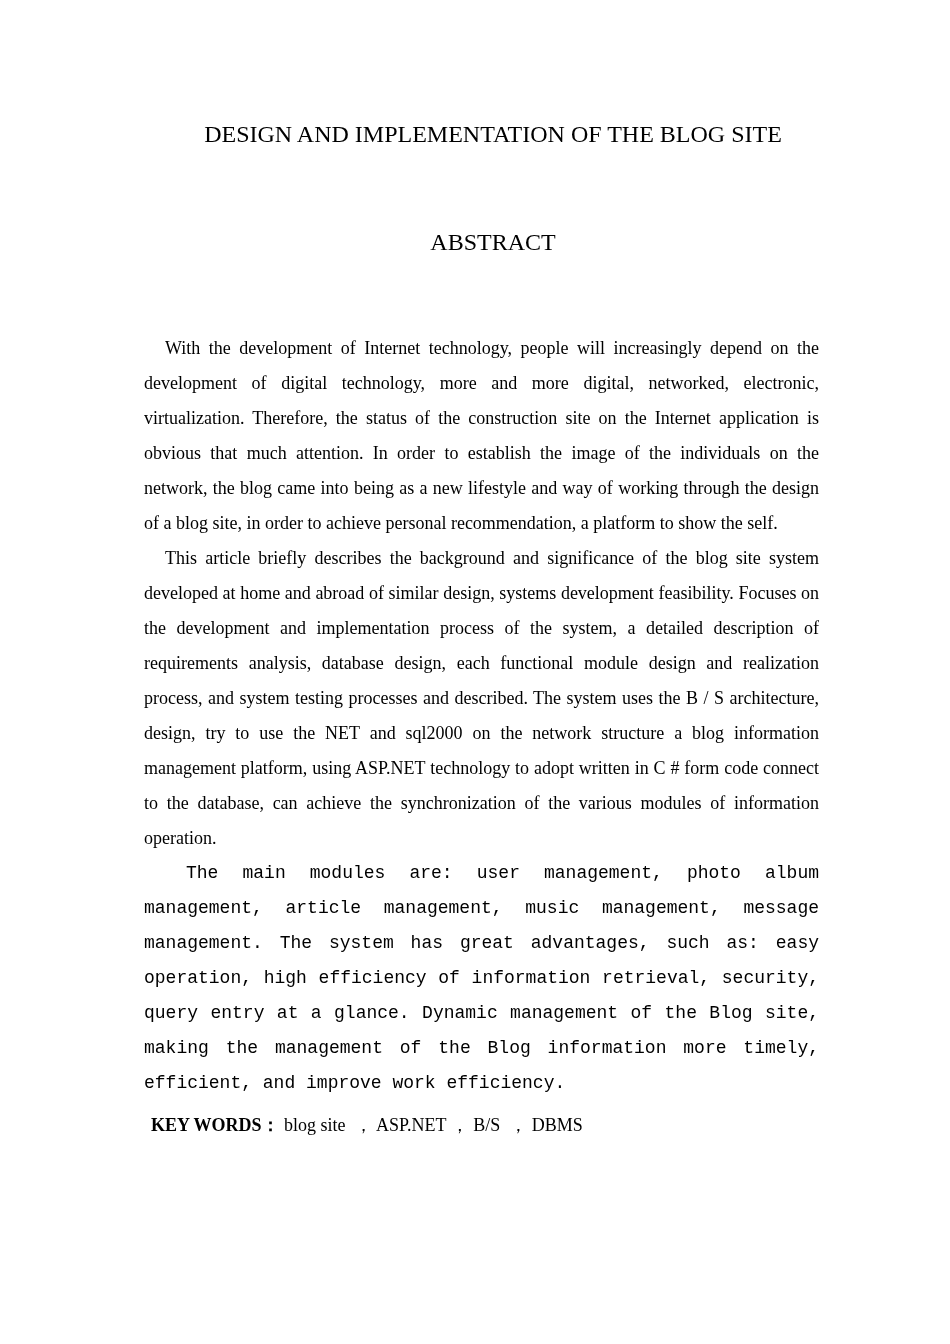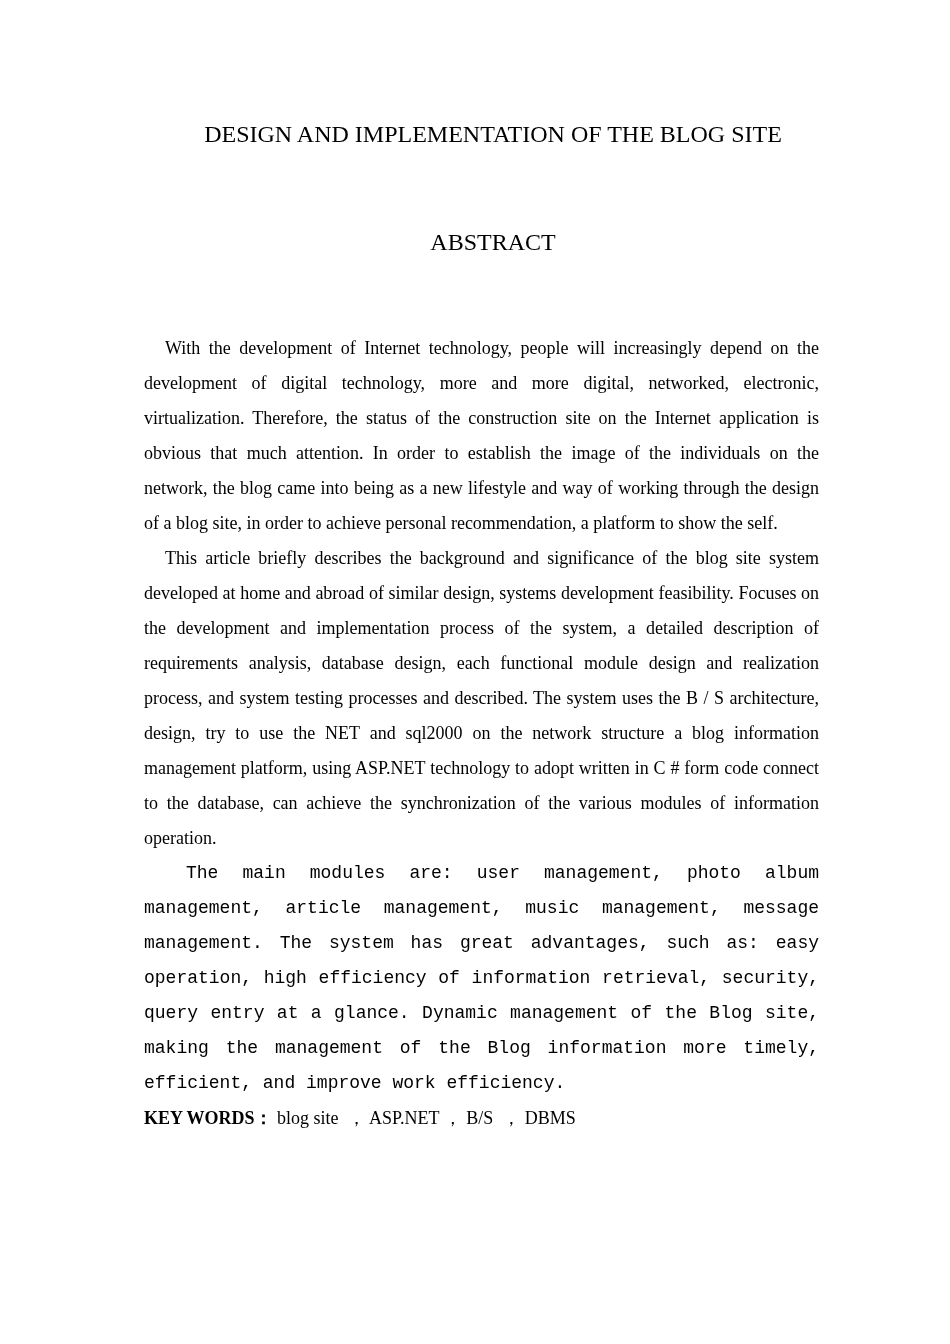--- a/index.html
+++ b/index.html
@@ -48,21 +48,21 @@
     .para {
       margin: 0;
       text-align: justify;
       text-indent: 21px;
     }
     .para.indent2 {
       text-indent: 42px;
       font-family: Liberation Mono, monospace;
     }
     .keywords {
-      margin: 0;
+      margin: 7px;
       white-space: pre;
     }
     .kw-label {
       font-weight: bold;
     }
   </style>
 </head>
 <body>
 
 <h1 class="title">DESIGN AND IMPLEMENTATION OF THE BLOG SITE</h1>

